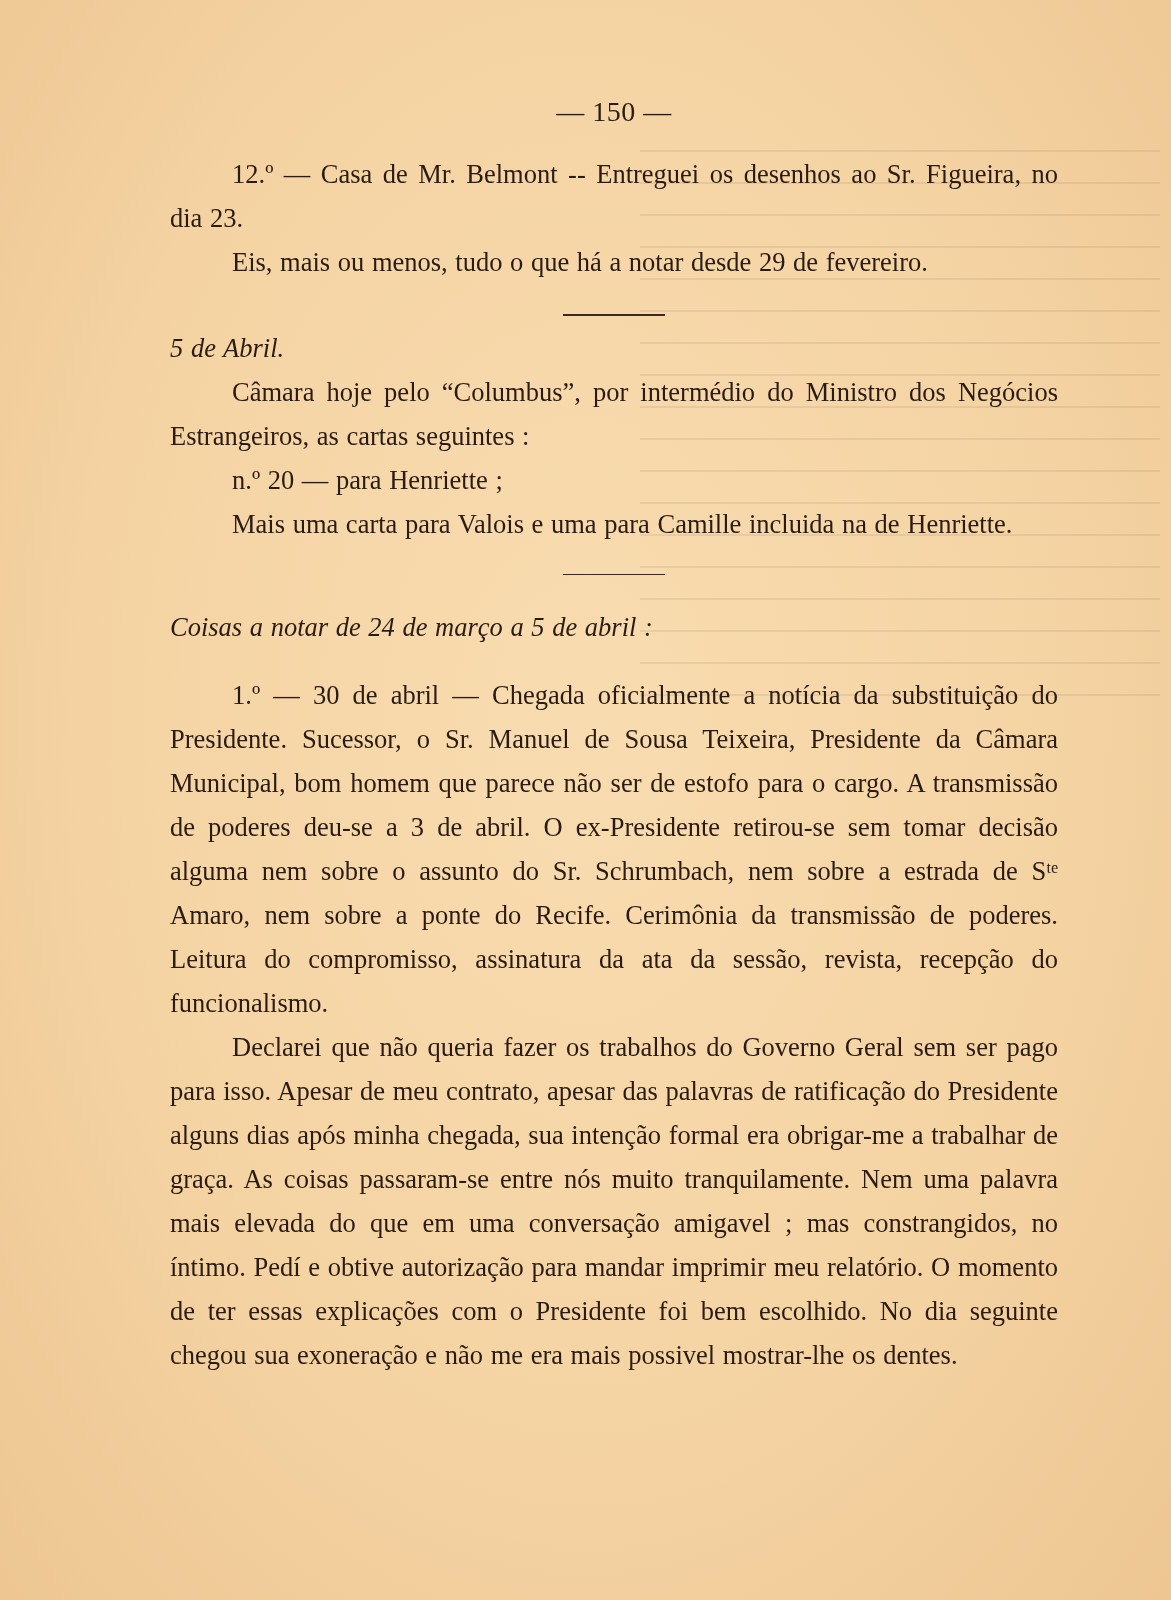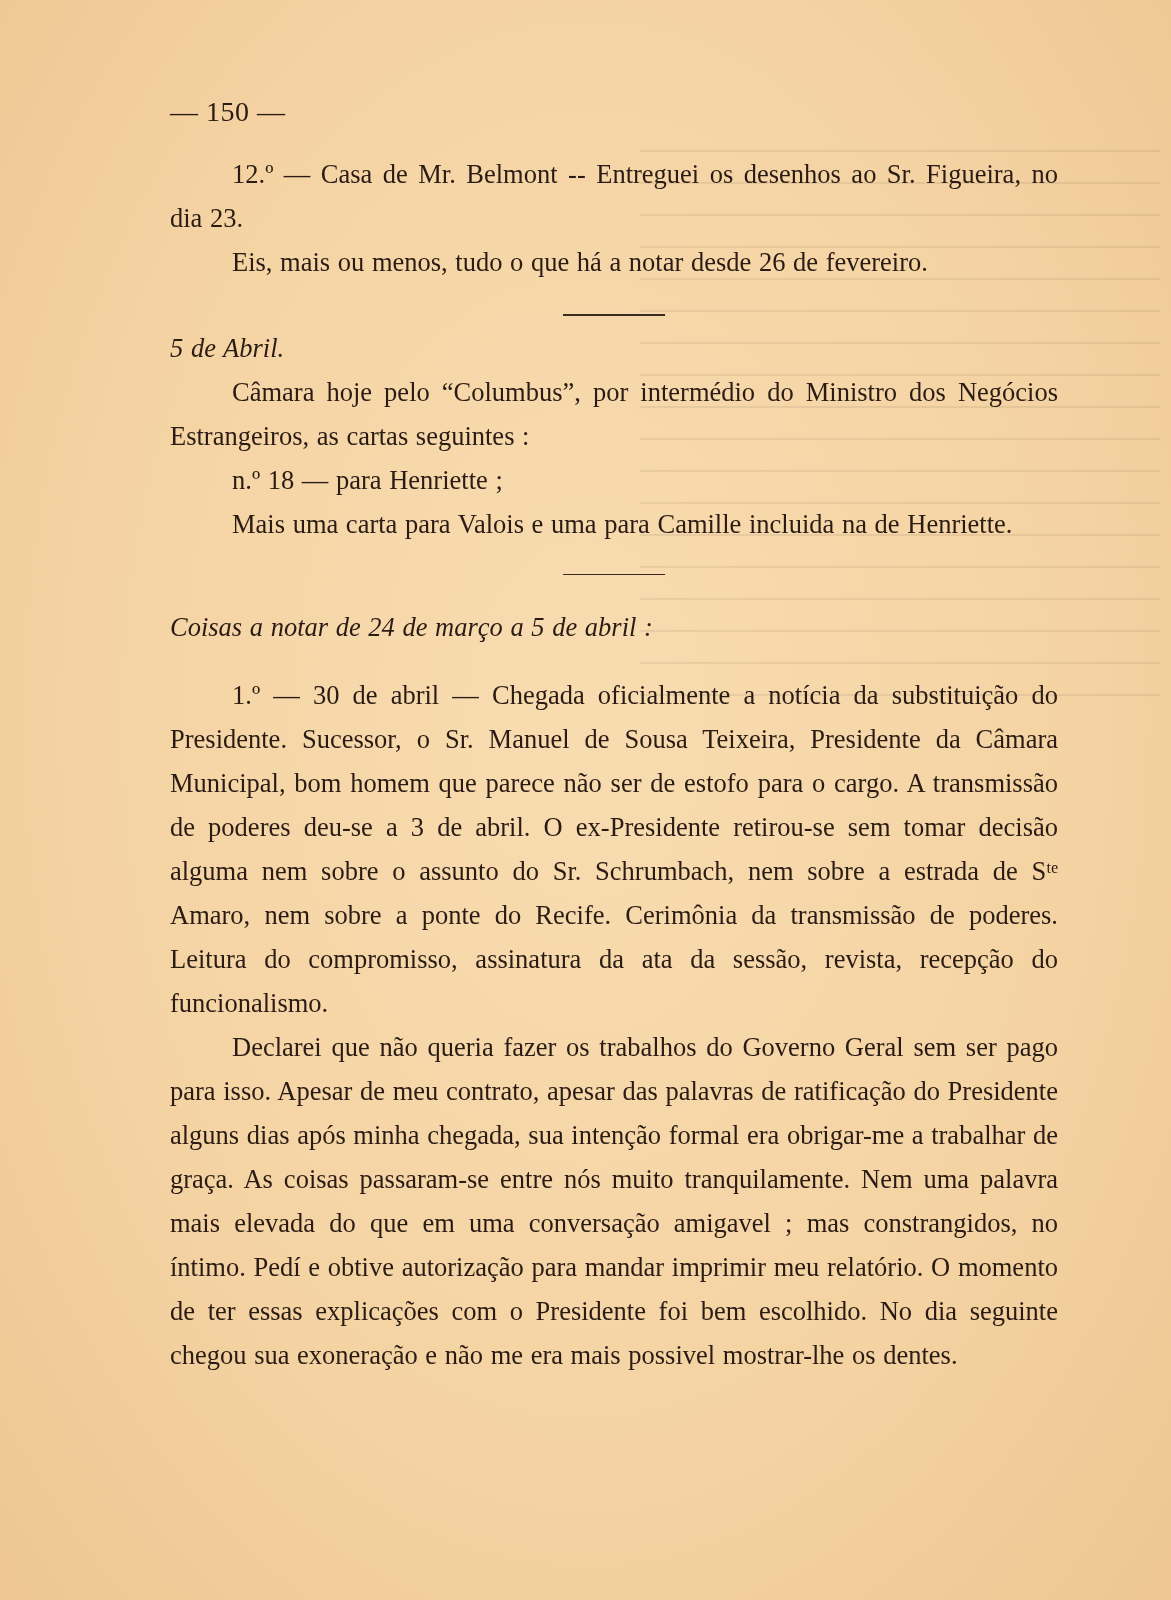--- a/index.html
+++ b/index.html
@@ -25,21 +25,21 @@
       background: repeating-linear-gradient(180deg, #3a2a20 0px, #3a2a20 2px, transparent 2px, transparent 32px);
       pointer-events: none;
     }
     .page {
       position: absolute;
       left: 170px;
       top: 96px;
       width: 888px;
     }
     .page-number {
-      text-align: left;
+      text-align: center;
       font-size: 28px;
       margin-bottom: 24px;
       letter-spacing: 0.5px;
     }
     p {
       margin: 0;
       font-size: 26.5px;
       line-height: 44px;
       text-align: justify;
       text-align-last: left;
@@ -66,27 +66,27 @@
   </style>
 </head>
 <body>
 
 <div class="bleed"></div>
 
 <div class="page">
   <div class="page-number">— 150 —</div>
 
   <p class="indent">12.º — Casa de Mr. Belmont -- Entreguei os desenhos ao Sr. Figueira, no dia 23.</p>
-  <p class="indent">Eis, mais ou menos, tudo o que há a notar desde 26 de fevereiro.</p>
+  <p class="indent">Eis, mais ou menos, tudo o que há a notar desde 29 de fevereiro.</p>
 
   <div class="rule rule-1"></div>
 
   <p class="italic">5 de Abril.</p>
   <p class="indent">Câmara hoje pelo “Columbus”, por intermédio do Ministro dos Negócios Estrangeiros, as cartas seguintes :</p>
-  <p class="item">n.º 18 — para Henriette ;</p>
+  <p class="item">n.º 20 — para Henriette ;</p>
   <p class="indent">Mais uma carta para Valois e uma para Camille incluida na de Henriette.</p>
 
   <div class="rule rule-2"></div>
 
   <p class="italic">Coisas a notar de 24 de março a 5 de abril :</p>
   <div class="gap"></div>
   <p class="indent">1.º — 30 de abril — Chegada oficialmente a notícia da substituição do Presidente. Sucessor, o Sr. Manuel de Sousa Teixeira, Presidente da Câmara Municipal, bom homem que parece não ser de estofo para o cargo. A transmissão de poderes deu-se a 3 de abril. O ex-Presidente retirou-se sem tomar decisão alguma nem sobre o assunto do Sr. Schrumbach, nem sobre a estrada de Sᵗᵉ Amaro, nem sobre a ponte do Recife. Cerimônia da transmissão de poderes. Leitura do compromisso, assinatura da ata da sessão, revista, recepção do funcionalismo.</p>
   <p class="indent">Declarei que não queria fazer os trabalhos do Governo Geral sem ser pago para isso. Apesar de meu contrato, apesar das palavras de ratificação do Presidente alguns dias após minha chegada, sua intenção formal era obrigar-me a trabalhar de graça. As coisas passaram-se entre nós muito tranquilamente. Nem uma palavra mais elevada do que em uma conversação amigavel ; mas constrangidos, no íntimo. Pedí e obtive autorização para mandar imprimir meu relatório. O momento de ter essas explicações com o Presidente foi bem escolhido. No dia seguinte chegou sua exoneração e não me era mais possivel mostrar-lhe os dentes.</p>
 </div>
 

